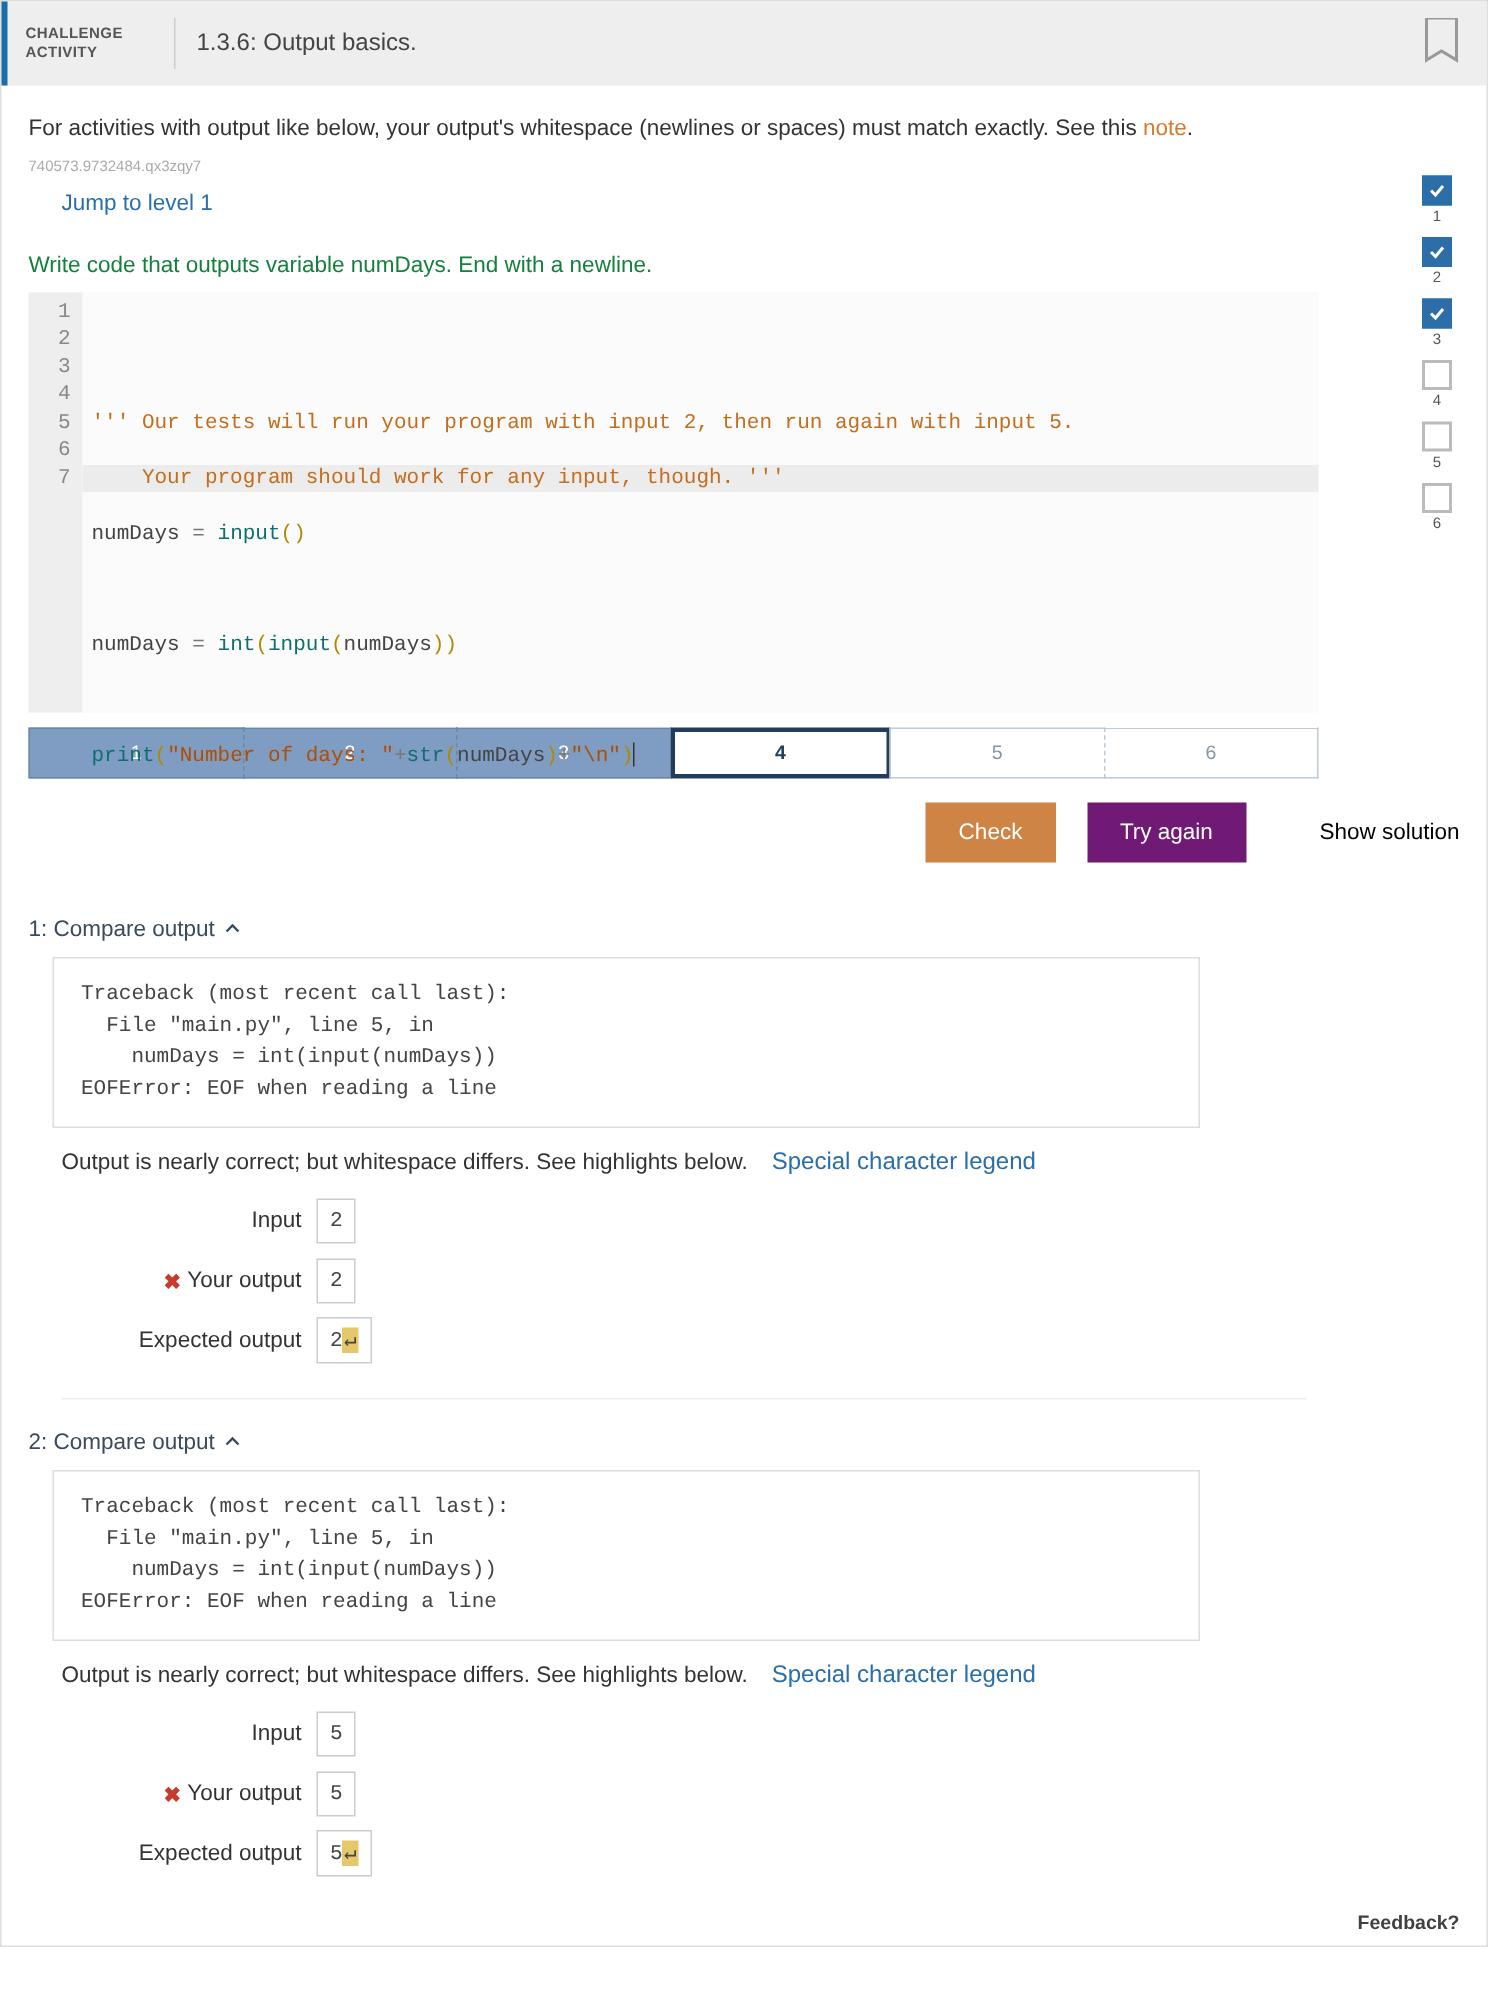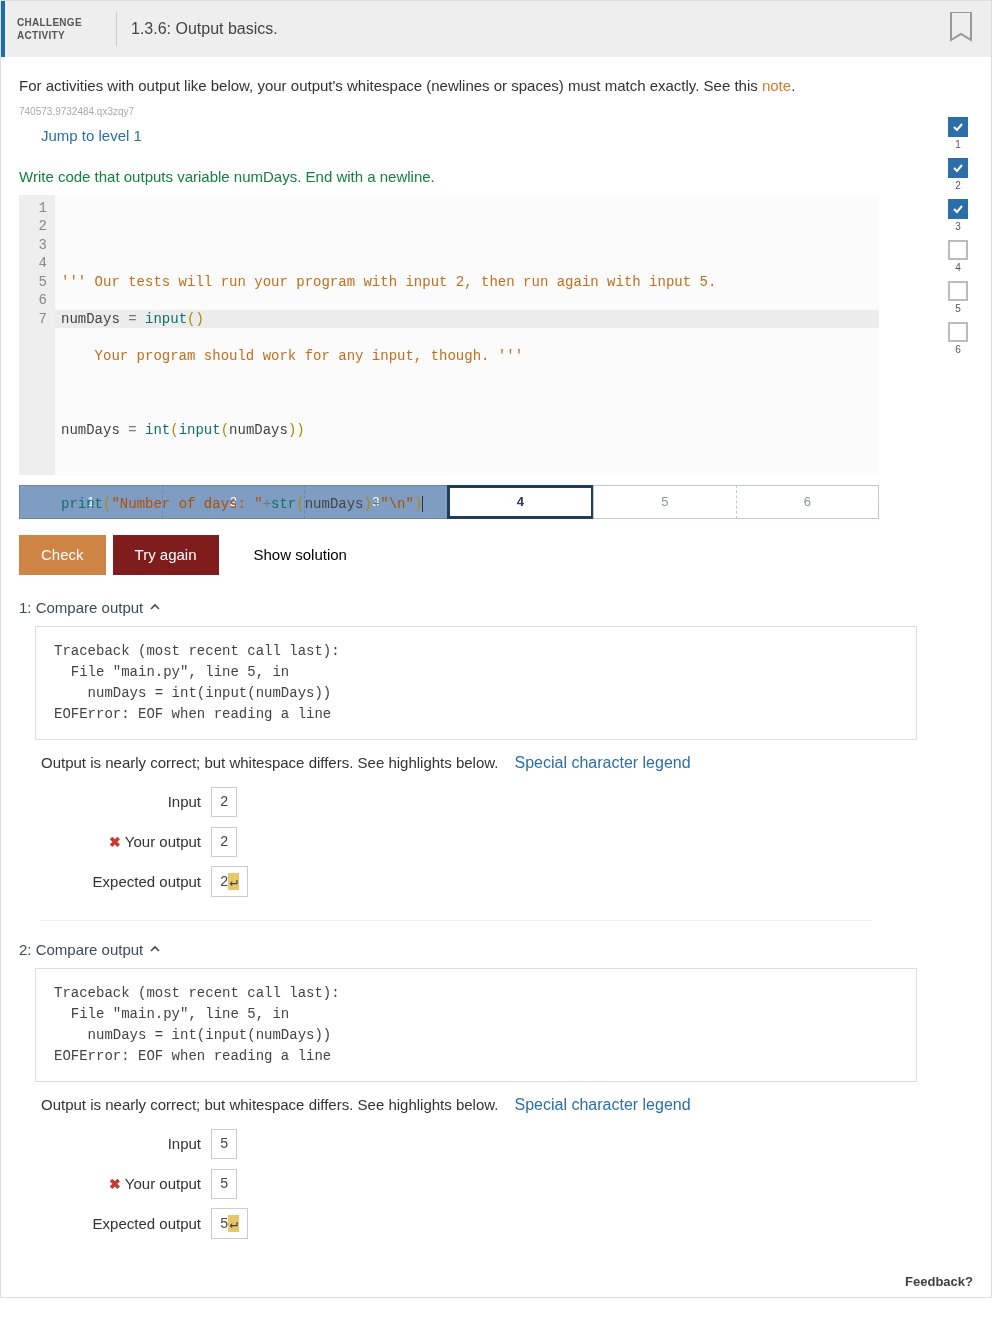--- a/index.html
+++ b/index.html
@@ -178,47 +178,47 @@
   .level-tab.todo {
     background:#fff;
     border-color:#bcc9d6;
     color:#8895a2;
   }
   .level-tab.todo + .level-tab.todo {
     border-left-style:dashed;
   }
 
   .btn-row {
-    display:flex; gap:7px; align-items:center; margin-top:16px;
+    display:flex; gap:21px; align-items:center; margin-top:16px;justify-content:flex-end;
   }
   .btn {
     height:40px; padding:0 22px; border:none;
     font-size:15px; color:#fff; cursor:pointer;
   }
   .btn-orange { background:#cd8445; }
-  .btn-brown { background:#7f1d1d; }
+  .btn-brown { background:#701a75; }
   .link-action {
     color:#000000; font-size:15px; margin-left:28px; cursor:pointer;
   }
 
   
-  .result-block { margin-top: 24px; }
+  .result-block { margin-top: 36px; }
   .result-title {
     font-size:15px; color:#3a4b5c; display:flex; align-items:center; gap:6px;
   }
   .trace {
     border:1px solid #ddd;
     background:#fff;
     font-family:"Courier New", monospace;
     font-size:14px;
     color:#444;
     padding:14px 18px;
     white-space:pre;
     margin-top:10px;
-    width:882px;
+    width:765px;
     margin-left:16px;
     line-height:1.5;
   }
   .whitespace-note {
     font-size:15px; color:#333;
     margin:14px 0 4px 22px;
     display:flex; align-items:center; gap:16px;
   }
   .legend-link { color:#2b6ea8; font-size:16px; cursor:pointer; }
   .io-grid {
@@ -312,22 +312,22 @@
         <div>3</div>
         <div>4</div>
         <div>5</div>
         <div>6</div>
         <div>7</div>
       </div>
       <div class="code">
         <div class="current-line-bg"></div>
         <div class="lines">
 <div><span class="c-comment">''' Our tests will run your program with input 2, then run again with input 5.</span></div>
+<div><span class="c-comment">    Your program should work for any input, though. '''</span></div>
 <div><span class="c-normal">numDays </span><span class="c-op">=</span><span class="c-normal"> </span><span class="c-func">input</span><span class="c-paren">(</span><span class="c-paren">)</span></div>
-<div><span class="c-comment">    Your program should work for any input, though. '''</span></div>
 <div>&nbsp;</div>
 <div><span class="c-normal">numDays </span><span class="c-op">=</span><span class="c-normal"> </span><span class="c-func">int</span><span class="c-paren">(</span><span class="c-func">input</span><span class="c-paren">(</span><span class="c-normal">numDays</span><span class="c-paren">)</span><span class="c-paren">)</span></div>
 <div>&nbsp;</div>
 <div><span class="c-func">print</span><span class="c-paren">(</span><span class="c-str">"Number of days: "</span><span class="c-op">+</span><span class="c-func">str</span><span class="c-paren">(</span><span class="c-normal">numDays</span><span class="c-paren">)</span><span class="c-op">+</span><span class="c-str">"\n"</span><span class="c-paren">)</span><span class="cursor"></span></div>
         </div>
       </div>
     </div>
 
     
     <div class="level-tabs">

